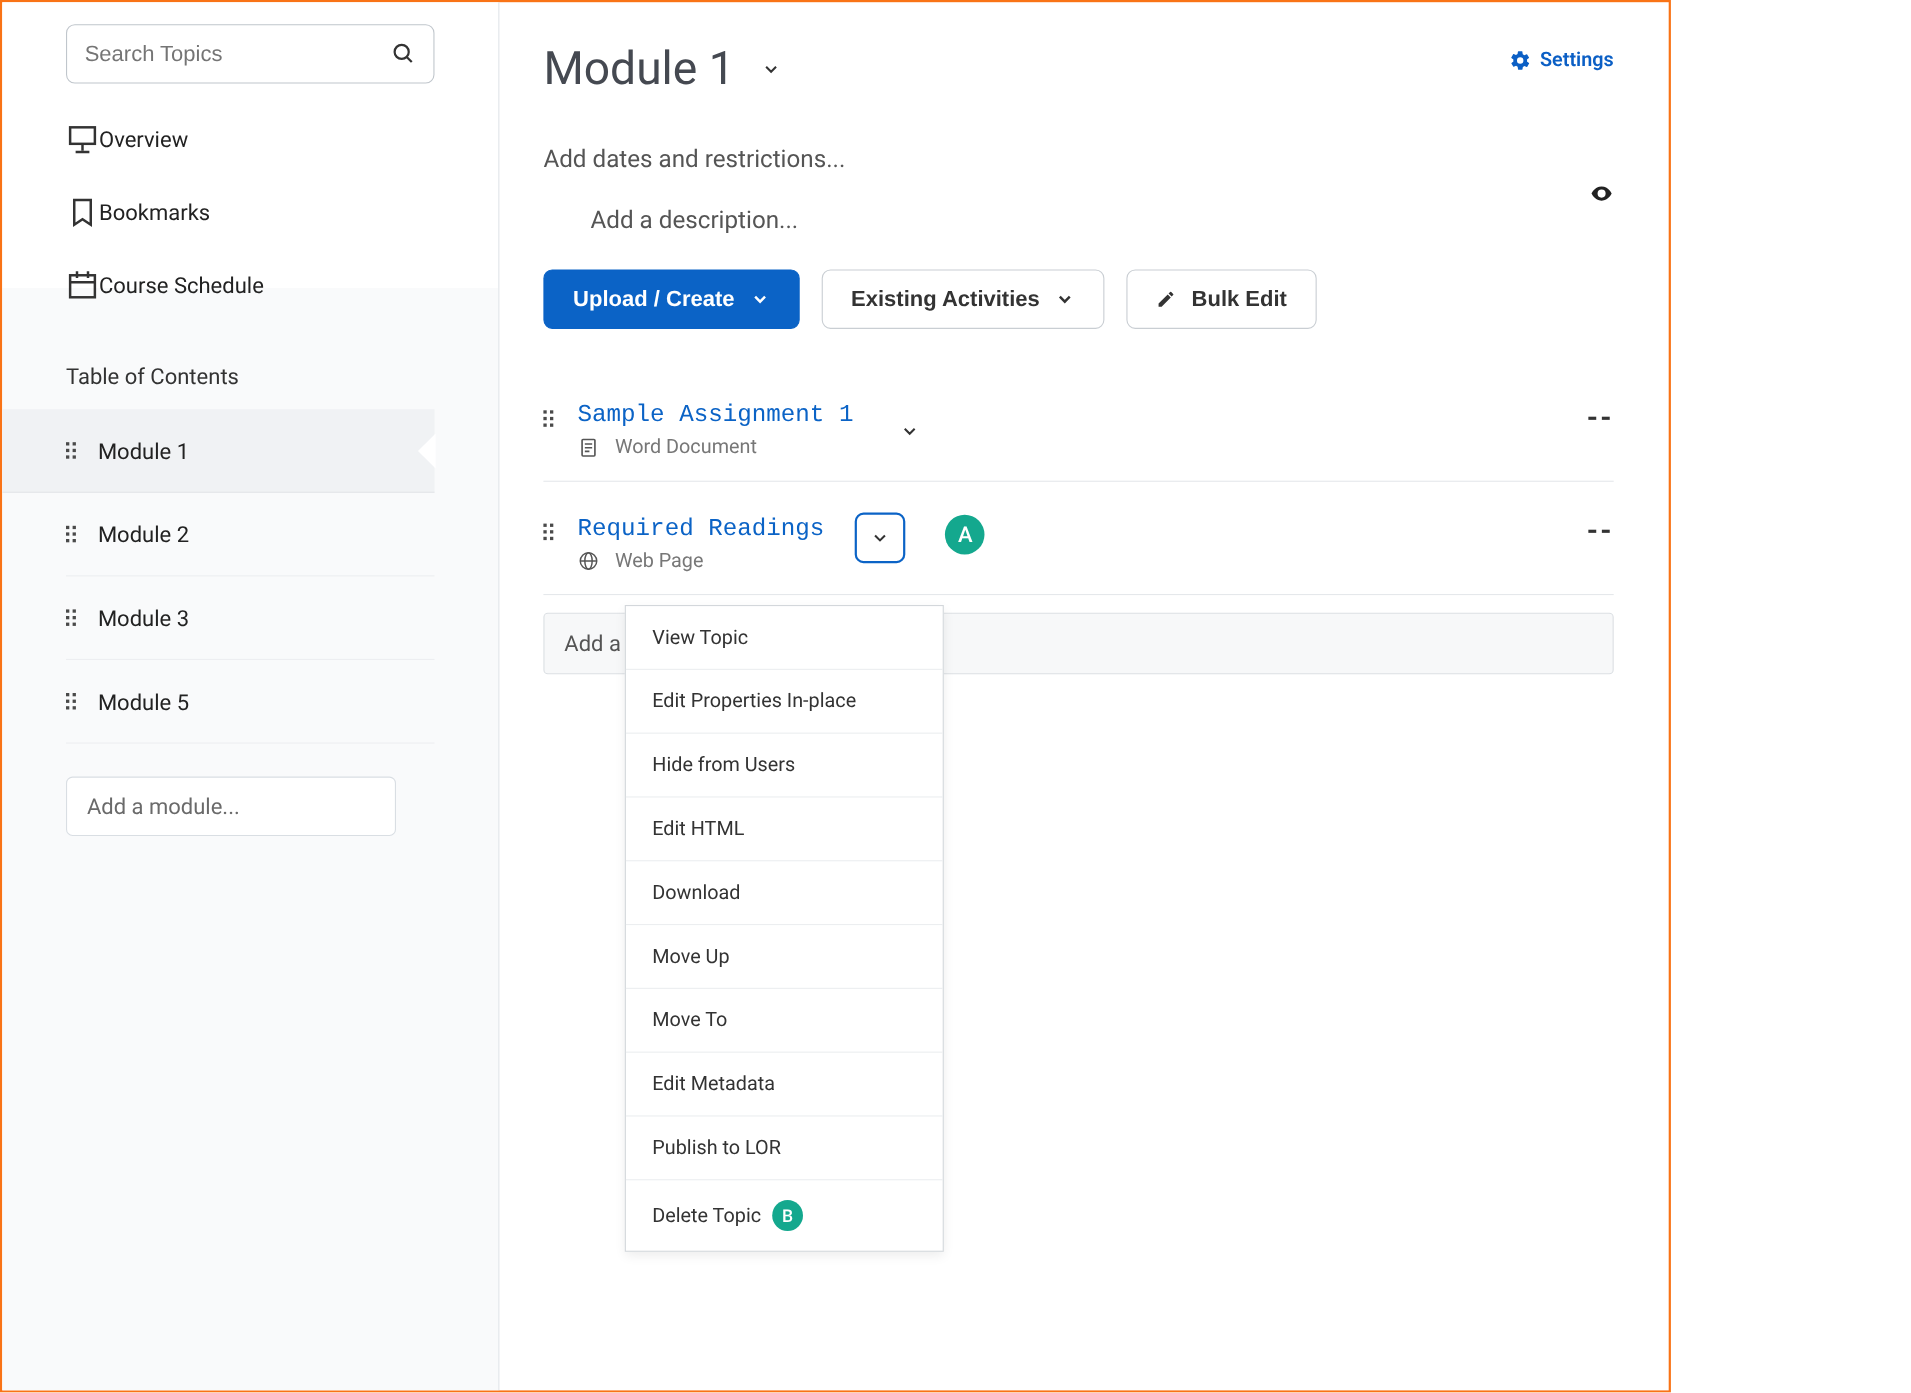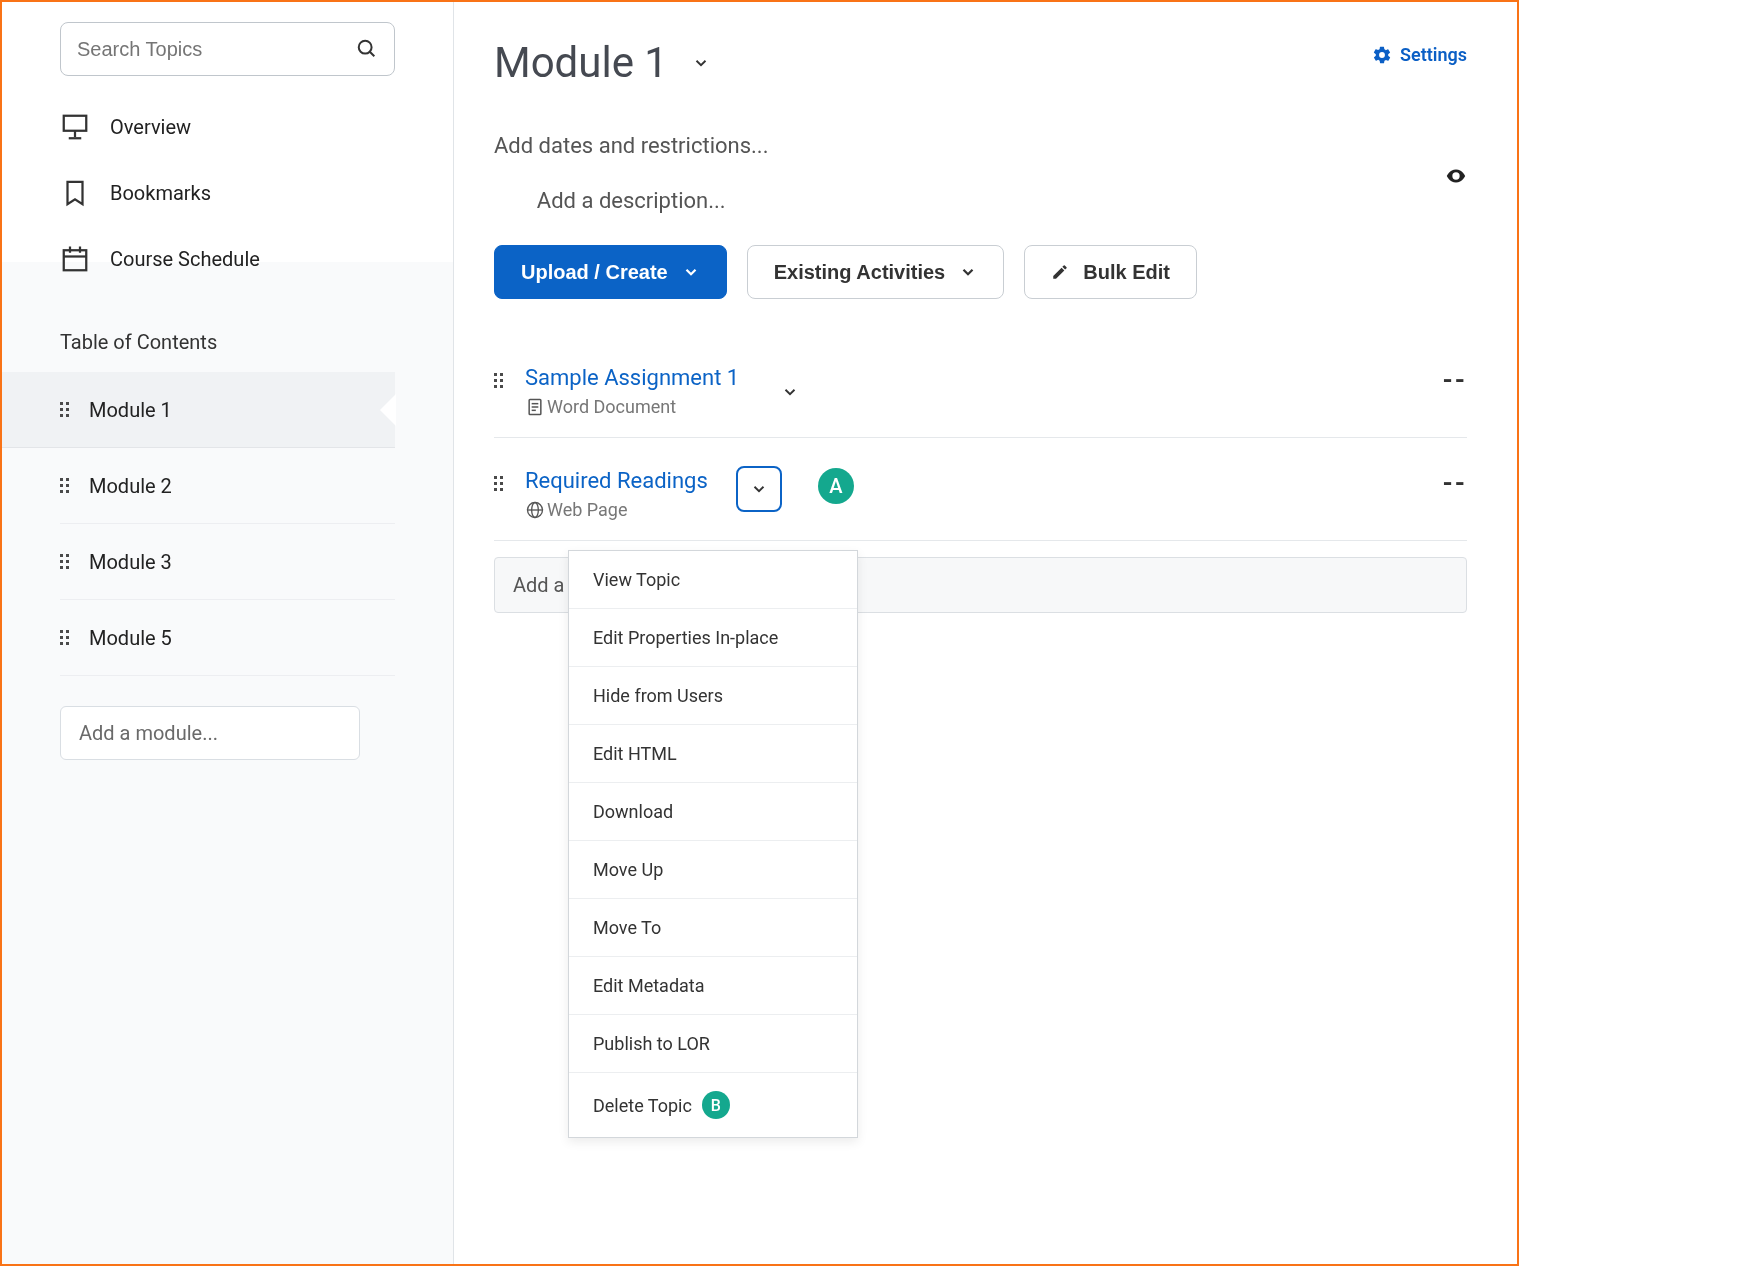--- a/index.html
+++ b/index.html
@@ -43,21 +43,20 @@
     outline: none;
     font-size: 20px;
     color: #aaa;
     background: transparent;
   }
   .search-icon { width: 22px; height: 22px; }
 
   .nav-item {
     display: flex;
     align-items: center;
-    gap: 20px;
     padding: 18px 58px;
     font-size: 20px;
     color: #222;
     cursor: pointer;
   }
   .nav-item svg { width: 30px; height: 30px; flex: none; }
 
   .toc-header {
     padding: 38px 58px 18px 58px;
     font-size: 20px;
@@ -212,25 +211,26 @@
     flex: 1;
   }
   .item-body { display:flex; flex-direction:column; }
   .item-title {
     color: #0b63c6;
     font-size: 22px;
     display: flex;
     align-items: flex-start;
     gap: 14px;
     cursor: pointer;
+    font-family: Liberation Mono, monospace;
   }
   .item-type-row {
     display: flex;
     align-items: center;
-    gap: 2px;
+    gap: 14px;
     margin-top: 6px;
   }
   .item-type {
     font-size: 18px;
     color: #777;
   }
   .chev-small {
     width: 18px; height: 18px; color:#333;
   }
   .completion {

